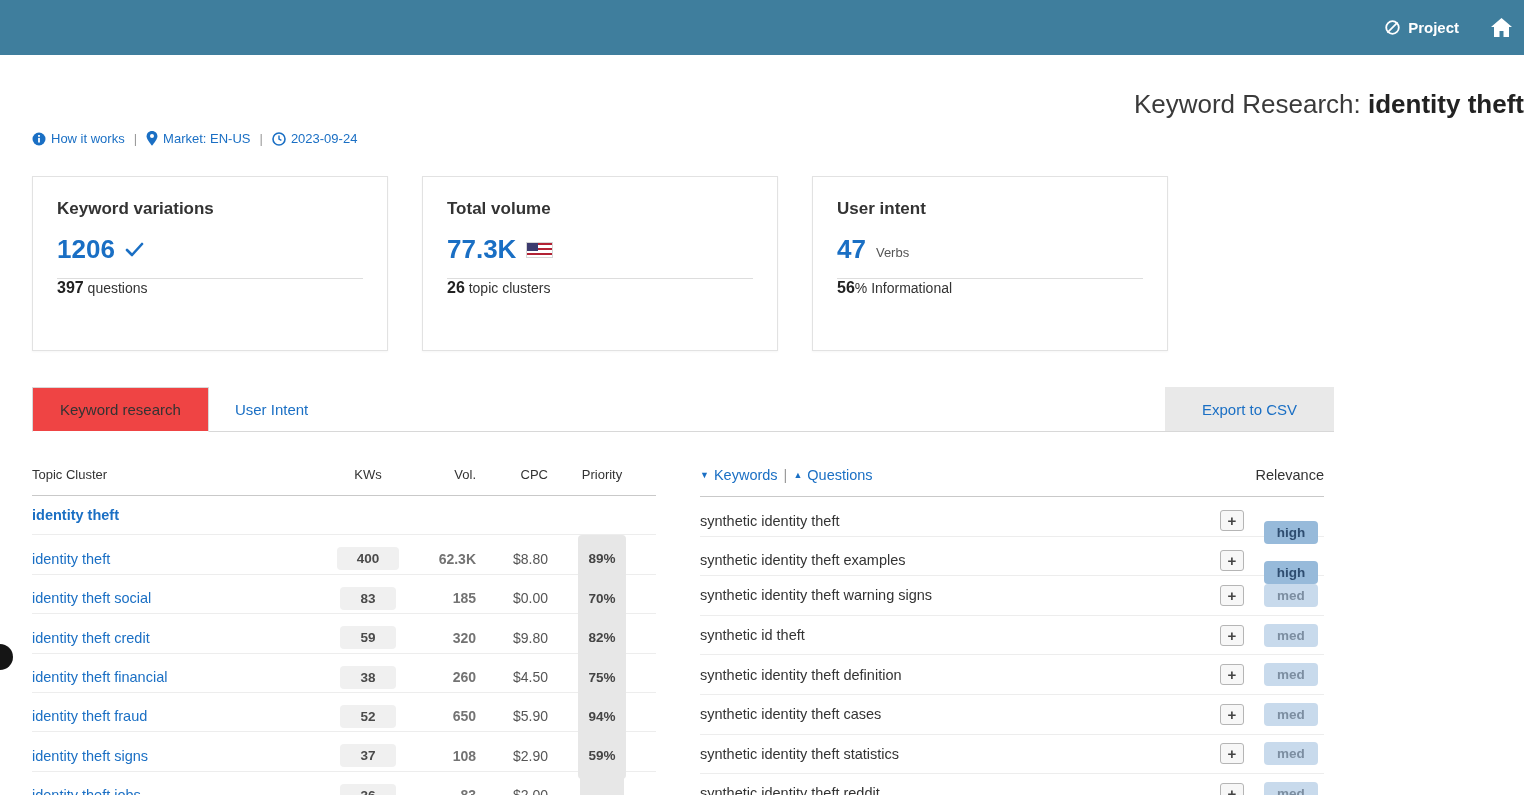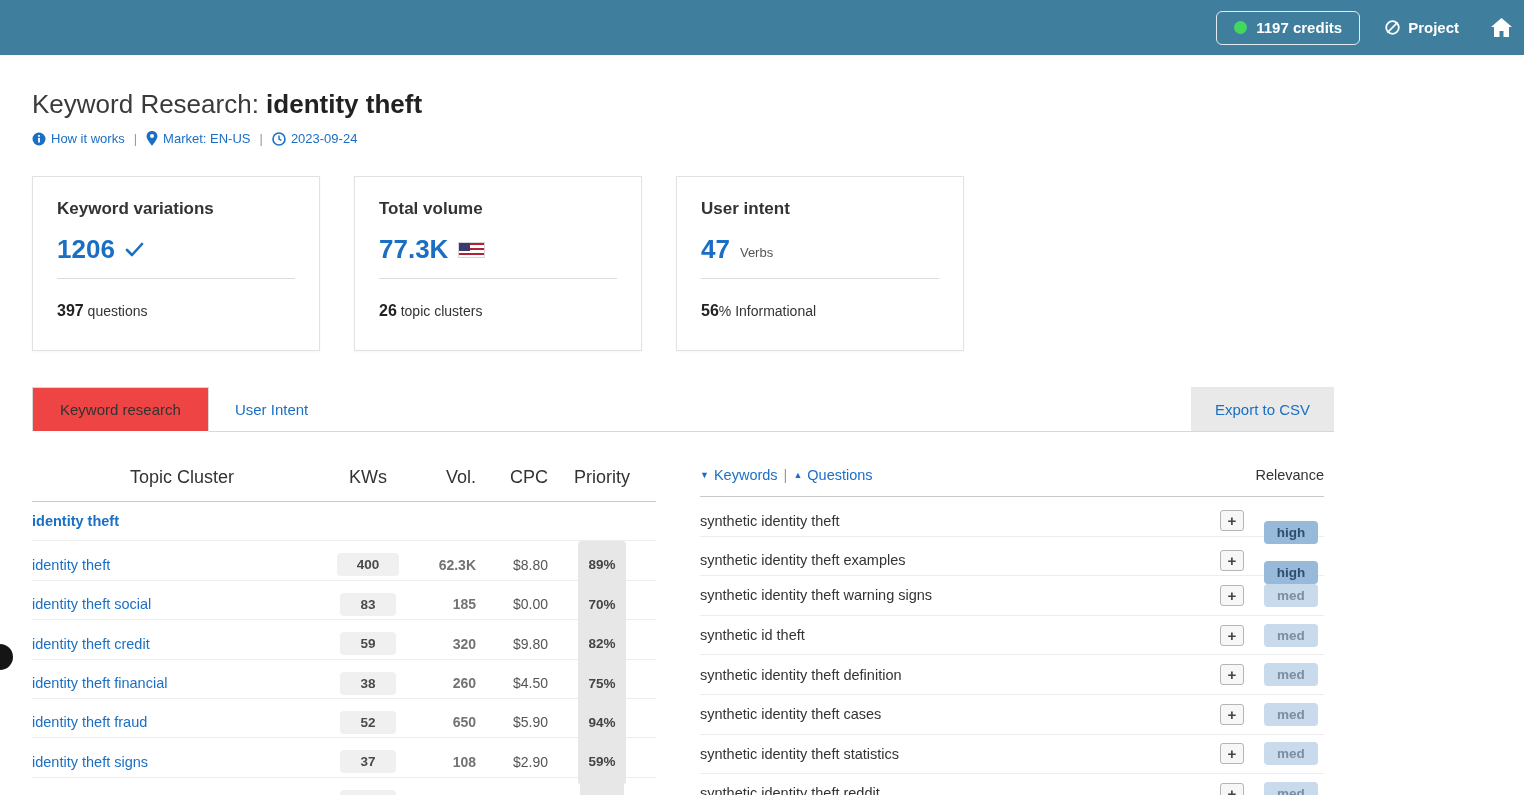--- a/index.html
+++ b/index.html
@@ -10,55 +10,55 @@
   .topbar { height:55px; background:#3f7e9d; display:flex; align-items:center;
     justify-content:flex-end; gap:24px; padding-right:12px; }
   .credits-btn { display:flex; align-items:center; gap:9px; border:1px solid rgba(255,255,255,.85);
     border-radius:6px; height:34px; padding:0 17px; color:#fff; font-size:15px; font-weight:700; cursor:pointer; }
   .dot { width:13px; height:13px; border-radius:50%; background:#41d95d; }
   .project-btn { display:flex; align-items:center; gap:7px; color:#fff; font-size:15px; font-weight:700; cursor:pointer; }
   .home-btn { margin-left:8px; cursor:pointer; display:flex; align-items:center; }
 
   
   .main { padding:0 0 0 32px; }
-  .page-title { margin-top:34px; font-size:26px; font-weight:400; color:#3a3a3a; }
+  .page-title { margin-top:34px; font-size:26px; font-weight:400; color:#3a3a3a;text-align:right; }
   .page-title .kw { font-weight:700; color:#222; }
   .meta-row { margin-top:11px; display:flex; align-items:center; gap:9px; font-size:13px; }
   .meta-link { display:flex; align-items:center; gap:5px; color:#1a6fc4; text-decoration:none; cursor:pointer; }
   .sep { color:#9a9a9a; }
 
   
   .cards-row { margin-top:30px; display:flex; gap:34px; }
-  .card { width:288px; height:175px; border:1px solid #e2e2e2; background:#fff;
+  .card { width:356px; height:175px; border:1px solid #e2e2e2; background:#fff;
     padding:22px 24px 0 24px; box-shadow:0 1px 2px rgba(0,0,0,.04); }
   .card-title { font-size:17px; font-weight:600; color:#333; }
   .card-value-row { margin-top:15px; display:flex; align-items:center; gap:10px; }
   .card-value { font-size:26px; font-weight:700; color:#1a6fc4; }
   .value-unit { font-size:13px; color:#555; margin-top:6px; }
   .card-divider { border-bottom:1px solid #ddd; margin-top:13px; }
-  .card-bottom { margin-top:23px; font-size:14px; color:#333; }
+  .card-bottom { font-size:14px; color:#333; }
   .card-bottom b { font-size:16px; font-weight:700; color:#222; }
   .flag { width:27px; height:16px; position:relative; border:1px solid #d6d6d6;
     background:repeating-linear-gradient(#b22234 0 2.4px, #fff 2.4px 4.8px); }
   .flag .canton { position:absolute; left:0; top:0; width:11px; height:8px; background:#3c3b6e; }
 
   
   .tabs-row { margin:36px 0 0 32px; width:1302px; height:45px; position:relative;
     border-bottom:1px solid #d8d8d8; display:flex; }
   .tab-active { display:flex; align-items:center; padding:0 27px; font-size:15px; color:#333;
     background:#ef4444; border:1px solid #d8d8d8; border-bottom:1px solid #fff; margin-bottom:-1px; cursor:default; }
   .tab-link { display:flex; align-items:center; padding:0 26px; font-size:15px; color:#1a6fc4; cursor:pointer; }
   .export-btn { position:absolute; right:0; top:0; height:44px; background:#e9e9e9; border:none;
-    color:#1a6fc4; font-size:15px; font-family:inherit; padding:0 24px; cursor:pointer; }
+    color:#1a6fc4; font-size:15px; font-family:inherit; padding:0 37px; cursor:pointer; }
 
   
   .tables-wrap { display:flex; margin:26px 0 0 32px; gap:44px; }
   .cluster-table { width:624px; }
   .cluster-header, .cluster-row { display:grid; grid-template-columns:300px 72px 72px 72px 108px; align-items:center; }
-  .cluster-header { padding:9px 0 13px; border-bottom:1px solid #c9c9c9; font-size:18px; color:#333;text-align:center; }
+  .cluster-header { padding:9px 0 13px; border-bottom:1px solid #c9c9c9; font-size:13px; color:#333; }
   .h-center { justify-self:center; } .h-right { justify-self:end; }
   .cluster-row { height:39.4px; border-bottom:1px solid #ededed; font-size:14.5px; }
   .group-row { display:flex; align-items:center; height:39.4px; border-bottom:1px solid #ededed; }
   .group-link { color:#1a6fc4; font-weight:700; font-size:14.5px; text-decoration:none; cursor:pointer; }
   .cluster-link { color:#1a6fc4; text-decoration:none; cursor:pointer; }
   .kws-pill { justify-self:center; background:#f0f0f0; border-radius:4px; padding:4px 20px;
     font-size:13.5px; color:#4a4a4a; font-weight:700; }
   .vol { justify-self:end; font-weight:700; color:#737373; font-size:14px; }
   .cpc { justify-self:end; color:#555; font-size:14px; }
   .priority-pill { justify-self:center; background:#e7e7e7; border-radius:4px; padding:16px 10px;
@@ -81,24 +81,20 @@
   .pill-high { background:#97bada; color:#2e4d70;margin-top:24px; }
   .pill-med  { background:#c8daec; color:#7c8ea1; }
 
   .side-handle { position:fixed; left:-13px; top:644px; width:26px; height:26px;
     border-radius:50%; background:#151515; cursor:pointer; }
 </style>
 </head>
 <body>
 
 <div class="topbar">
-  <div class="credits-btn">
-    <span class="dot"></span>
-    <span>1197 credits</span>
-  </div>
   <div class="project-btn">
     <span style="display:flex;">
       <svg width="17" height="17" viewBox="0 0 17 17">
           <circle cx="8.5" cy="8.5" r="6.3" fill="none" stroke="#fff" stroke-width="1.8"></circle>
           <line x1="3.4" y1="13.6" x2="13.6" y2="3.4" stroke="#fff" stroke-width="1.8"></line>
         </svg>
     </span>
     <span>Project</span>
   </div>
   <div class="home-btn">

